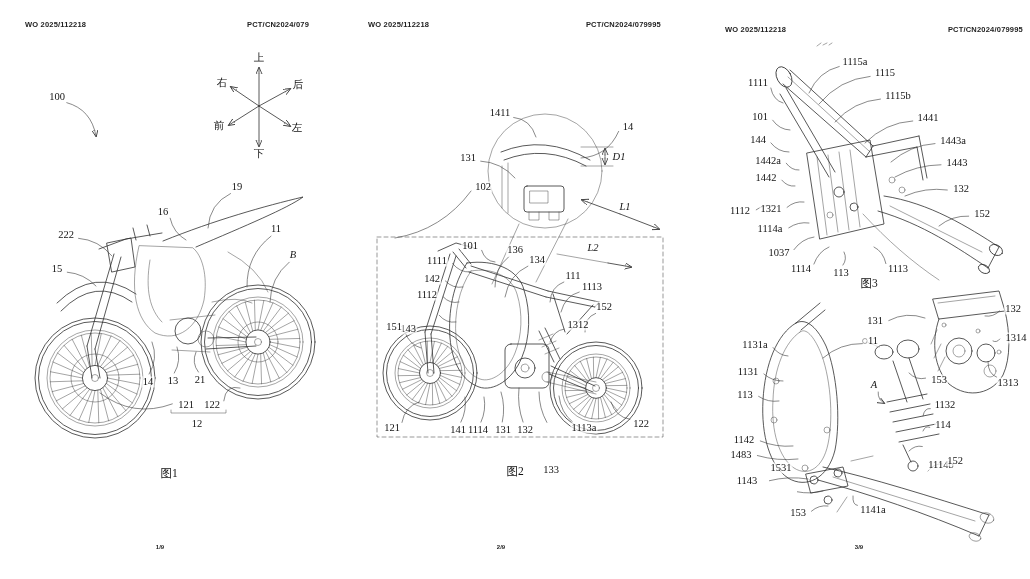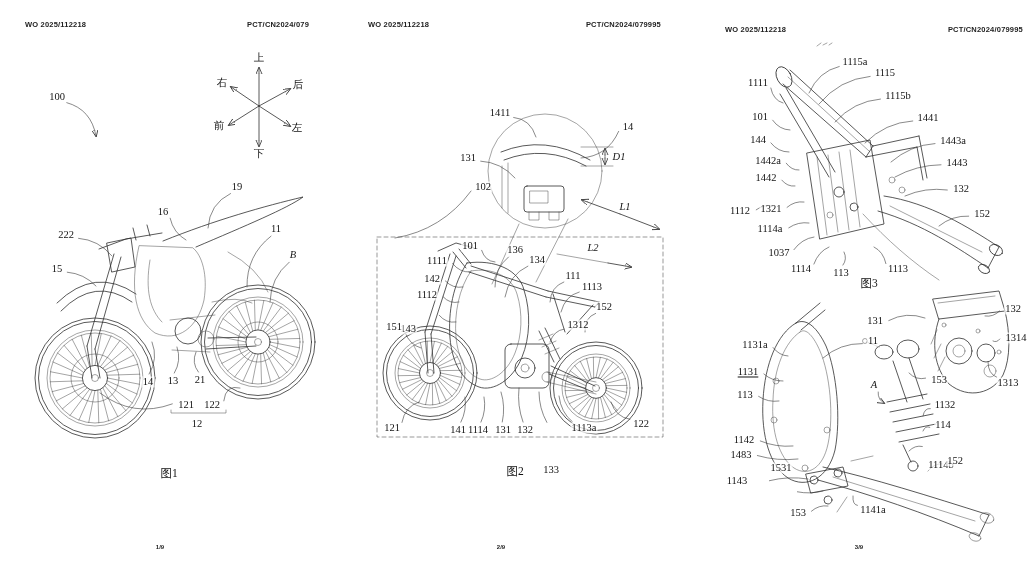--- a/index.html
+++ b/index.html
@@ -492,29 +492,29 @@
       <span class="fig-label" style="left: 83px; top: 229px;">1114a</span>
       <span class="fig-label" style="left: 92px; top: 253px;">1037</span>
       <span class="fig-label" style="left: 114px; top: 269px;">1114</span>
       <span class="fig-label" style="left: 154px; top: 273px;">113</span>
       <span class="fig-label" style="left: 211px; top: 269px;">1113</span>
       <span class="fig-label" style="left: 68px; top: 345px;">1131a</span>
       <span class="fig-label" style="left: 188px; top: 321px;">131</span>
       <span class="fig-label" style="left: 186px; top: 341px;">11</span>
       <span class="fig-label" style="left: 326px; top: 309px;">132</span>
       <span class="fig-label" style="left: 329px; top: 338px;">1314</span>
-      <span class="fig-label" style="left: 61px; top: 372px; text-decoration: underline;">1131</span>
+      <span class="fig-label" style="left: 61px; top: 372px;">1131</span>
       <span class="fig-label" style="left: 252px; top: 380px;">153</span>
       <span class="fig-label dim-label" style="left: 187px; top: 385px;">A</span>
       <span class="fig-label" style="left: 321px; top: 383px;">1313</span>
       <span class="fig-label" style="left: 58px; top: 395px;">113</span>
       <span class="fig-label" style="left: 258px; top: 405px;">1132</span>
       <span class="fig-label" style="left: 256px; top: 425px;">114</span>
       <span class="fig-label" style="left: 57px; top: 440px;">1142</span>
       <span class="fig-label" style="left: 254px; top: 426px; margin-top: 39px;">1114b</span>
       <span class="fig-label" style="left: 54px; top: 455px;">1483</span>
       <span class="fig-label" style="left: 268px; top: 461px;">152</span>
-      <span class="fig-label" style="left: 50px; top: 481px;">1143</span>
+      <span class="fig-label" style="left: 60px; top: 481px;">1143</span>
       <span class="fig-label" style="left: 94px; top: 468px;">1531</span>
       <span class="fig-label" style="left: 111px; top: 513px;">153</span>
       <span class="fig-label" style="left: 186px; top: 510px;">1141a</span>
     </div>
 </div>
 
 </body></html>

